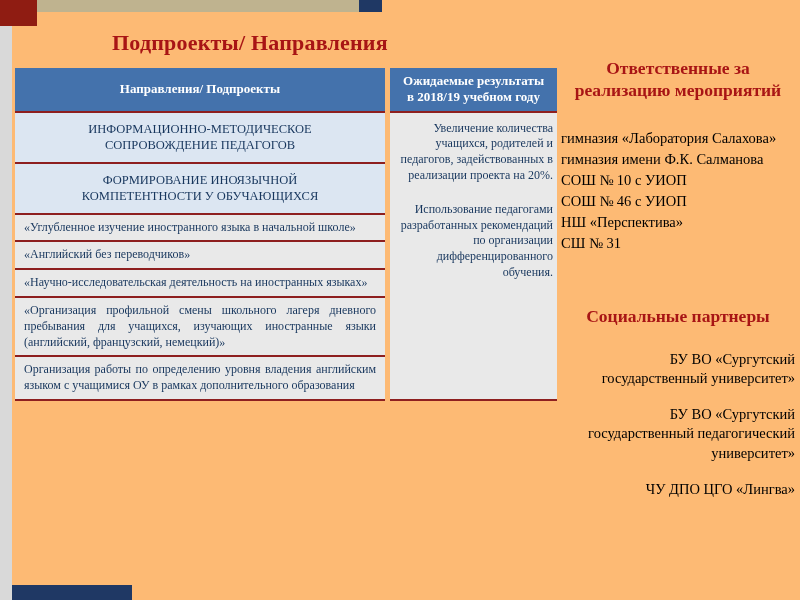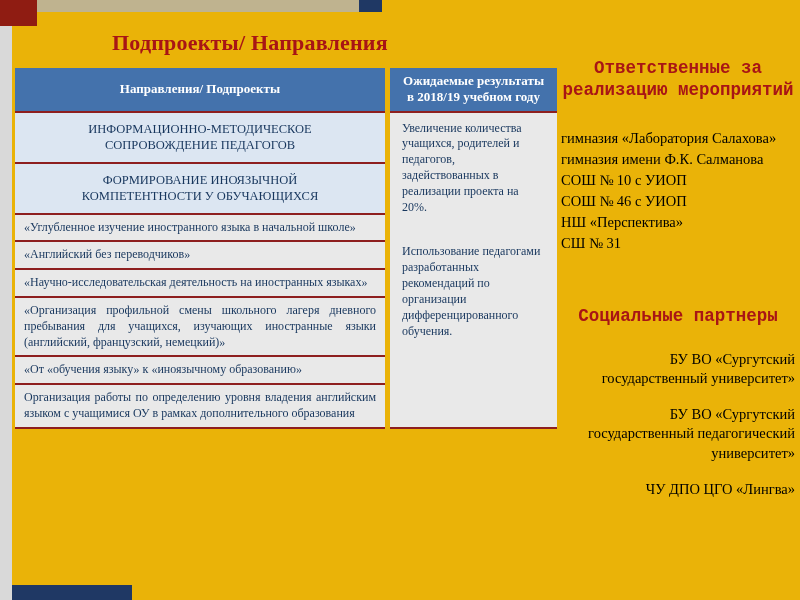--- a/index.html
+++ b/index.html
@@ -9,46 +9,46 @@
     --text-navy:#17365d;
     --section-bg:#dce6f2;
     --cell-bg:#e9e9e9;
     --tan:#bfb38f;
     --navy:#1f3864;
     --strip-gray:#d9d9d9;
     --corner-red:#8f1c12;
   }
   html,body{margin:0;padding:0;background:#fff;}
   body{font-family:"Liberation Serif","DejaVu Serif",serif;}
-  .slide{position:relative;width:800px;height:600px;background:#eab308;overflow:hidden;}
+  .slide{position:relative;width:800px;height:600px;background:#fdba74;overflow:hidden;}
 
   
   .corner-red{position:absolute;left:0;top:0;width:37px;height:26px;background:var(--corner-red);}
   .tan-bar{position:absolute;left:37px;top:0;width:322px;height:12px;background:var(--tan);}
   .blue-square{position:absolute;left:359px;top:0;width:23px;height:12px;background:var(--navy);}
   .left-strip{position:absolute;left:0;top:26px;width:12px;bottom:0;background:var(--strip-gray);}
   .bottom-bar{position:absolute;left:12px;bottom:0;width:120px;height:15px;background:var(--navy);}
 
   .title{position:absolute;left:112px;top:30px;margin:0;font-size:22px;font-weight:bold;color:var(--accent-red);letter-spacing:.2px;}
 
   
   .table-wrap{position:absolute;left:15px;top:68px;display:grid;grid-template-columns:370px 167px;column-gap:5px;}
   .th{background:var(--header-blue);color:#fff;font-weight:bold;text-align:center;font-size:13px;line-height:1.25;
       padding:5px 10px;border-bottom:2px solid var(--line-red);display:flex;align-items:center;justify-content:center;min-height:36px;box-sizing:border-box;}
   .rows{display:flex;flex-direction:column;}
   .row{border-bottom:2px solid var(--line-red);color:var(--text-navy);font-size:12px;line-height:1.32;padding:5px 9px;box-sizing:border-box;}
   .row-item{background:var(--cell-bg);text-align:justify;}
   .row-section{background:var(--section-bg);text-align:center;font-size:12.5px;padding:8px 28px;}
   .results-cell{background:var(--cell-bg);border-bottom:2px solid var(--line-red);color:var(--text-navy);
-      font-size:12px;line-height:1.32;padding:8px 12px;display:flex;flex-direction:column;gap:29px;box-sizing:border-box;}
+      font-size:12px;line-height:1.32;padding:8px 4px;display:flex;flex-direction:column;gap:18px;box-sizing:border-box;text-align:right;}
   .results-cell p{margin:0;}
 
   
   .right-panel{position:absolute;left:561px;top:58px;width:234px;}
-  .panel-heading{margin:0;color:var(--accent-red);font-weight:bold;font-size:17.5px;line-height:1.25;text-align:center;font-family:Liberation Mono, monospace;}
+  .panel-heading{margin:0;color:var(--accent-red);font-weight:bold;font-size:17.5px;line-height:1.25;text-align:center;}
   .responsible-list{margin-top:26px;font-size:14.5px;line-height:1.45;color:#000;}
   .responsible-list div{white-space:normal;}
   .partners-heading{margin-top:52px;}
   .partners-list{margin-top:22px;font-size:14.5px;line-height:1.35;color:#000;}
   .partners-list div{margin-bottom:16px;text-align:right;}
 </style>
 </head>
 <body>
 
 <div class="slide">
@@ -73,21 +73,20 @@
         <div class="row row-section">ФОРМИРОВАНИЕ ИНОЯЗЫЧНОЙ КОМПЕТЕНТНОСТИ У ОБУЧАЮЩИХСЯ</div>
 
         <div class="row row-item">«Углубленное изучение иностранного языка в начальной школе»</div>
 
         <div class="row row-item">«Английский без переводчиков»</div>
 
         <div class="row row-item">«Научно-исследовательская деятельность на иностранных языках»</div>
 
         <div class="row row-item">«Организация профильной смены школьного лагеря дневного пребывания для учащихся, изучающих иностранные языки (английский, французский, немецкий)»</div>
 
-        <div class="row row-item">«От «обучения языку» к «иноязычному образованию»</div>
 
         <div class="row row-item">Организация работы по определению уровня владения английским языком с учащимися ОУ в рамках дополнительного образования</div>
       </div>
 
     <div class="results-cell">
 
         <p>Увеличение количества учащихся, родителей и педагогов, задействованных в реализации проекта на 20%.</p>
 
 
         <p>Использование педагогами разработанных рекомендаций по организации дифференцированного обучения.</p>

